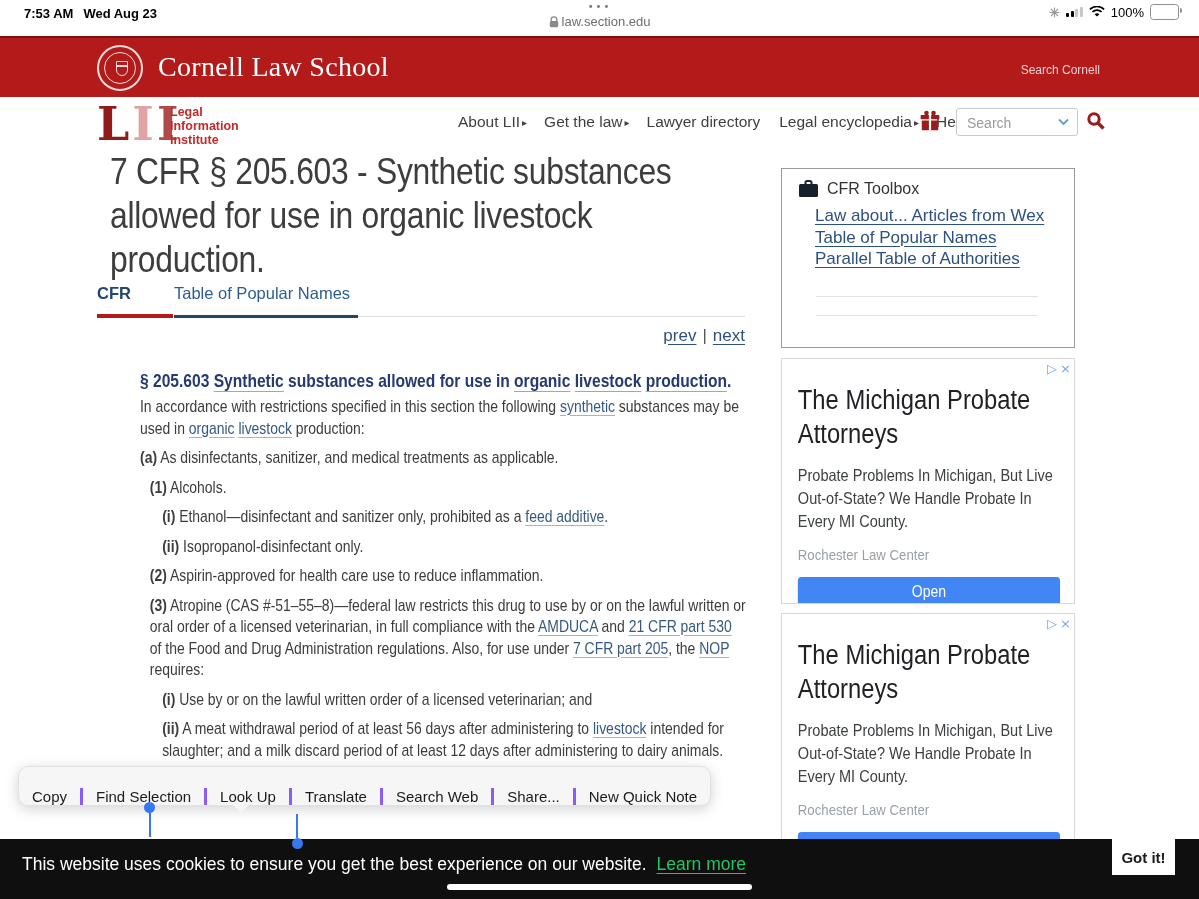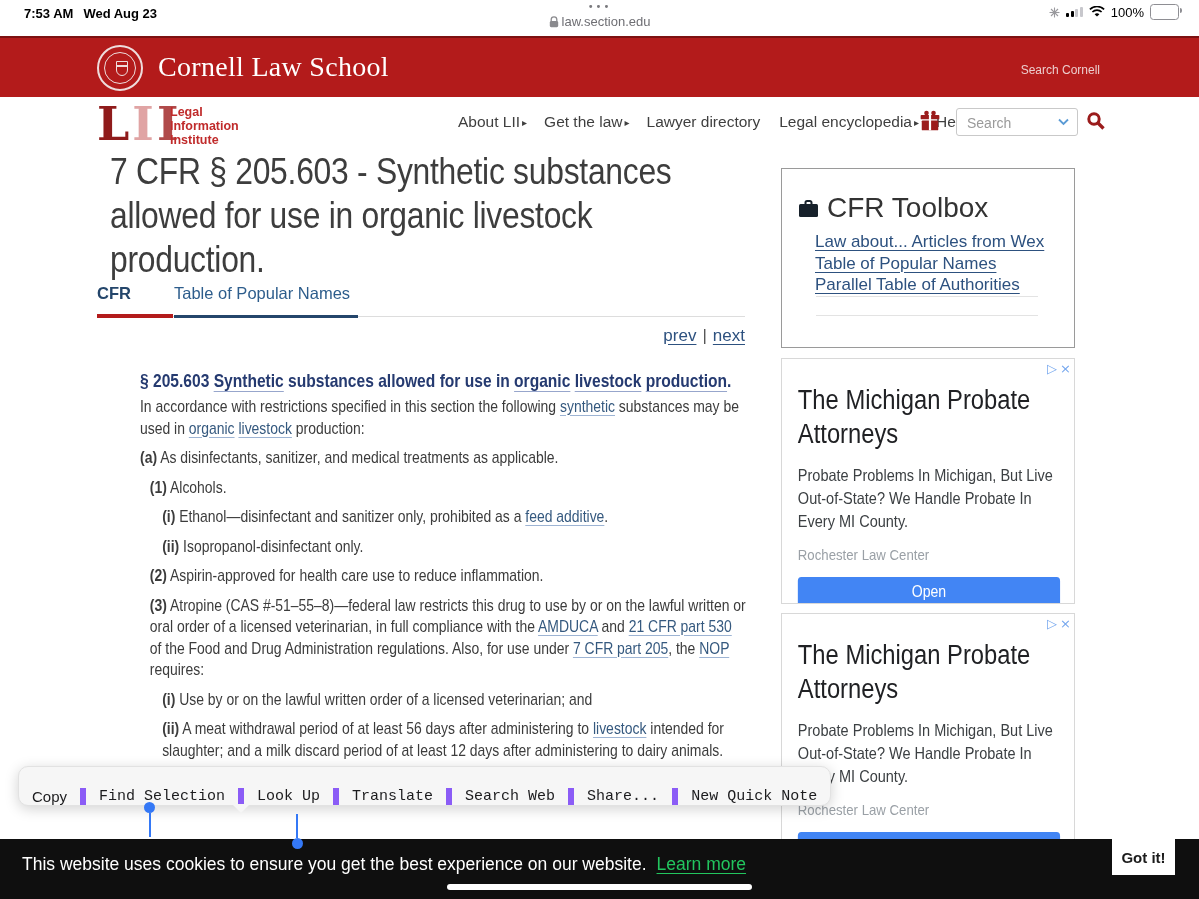--- a/index.html
+++ b/index.html
@@ -75,27 +75,27 @@
 
   
   .handle{position:absolute;z-index:40;}
   .h-stem{width:2px;height:24px;background:#3478f6;}
   .h-dot{width:11px;height:11px;border-radius:50%;background:#3478f6;}
 
   
   .context-menu{position:absolute;left:18px;top:766px;height:38px;background:#f6f6f6;border:1px solid #e2e2e2;
                 border-radius:10px;display:flex;align-items:flex-end;z-index:20;box-shadow:0 3px 14px rgba(0,0,0,.18);}
   .cm-item{padding:0 13px;display:flex;align-items:center;font-size:15px;color:#1c1c1e;white-space:nowrap;cursor:pointer;}
-  .cm-item + .cm-item{border-left:6px solid #8b5cf6;font-family:Liberation Mono, monospace;}
+  .cm-item + .cm-item{border-left:3px solid #8b5cf6;}
   .cm-pointer{position:absolute;left:232px;top:804px;width:18px;height:9px;background:#f6f6f6;
               clip-path:polygon(0 0,100% 0,50% 100%);z-index:20;}
 
   
   .toolbox{position:absolute;left:781px;top:168px;width:294px;height:180px;border:1px solid #9a9a9a;background:#fff;box-sizing:border-box;}
-  .tb-head{margin:23px 0 0 16px;font-size:28px;color:#333;display:flex;align-items:center;gap:8px;}
+  .tb-head{margin:10px 0 0 16px;font-size:16px;color:#333;display:flex;align-items:center;gap:8px;}
   .tb-links{margin:7px 0 0 33px;}
   .tb-links a{display:table;font-size:17px;line-height:21.5px;color:#2d517f;text-decoration:underline;text-underline-offset:3px;}
   .tb-rule{position:absolute;left:34px;width:222px;height:1px;background:#e3e3e3;}
 
   
   .ad{position:absolute;left:781px;width:294px;height:246px;border:1px solid #d8d8d8;background:#fff;box-sizing:border-box;overflow:hidden;}
   .ad1{top:358px;} .ad2{top:613px;height:247px;}
   .ad-icons{position:absolute;top:2px;right:3px;color:#74a6ee;font-size:13px;display:flex;gap:3px;z-index:2;font-family:"DejaVu Sans",sans-serif;}
   .ad-icons span{cursor:pointer;}
   .ad-inner{width:334px;transform:scaleX(.88);transform-origin:0 0;}

